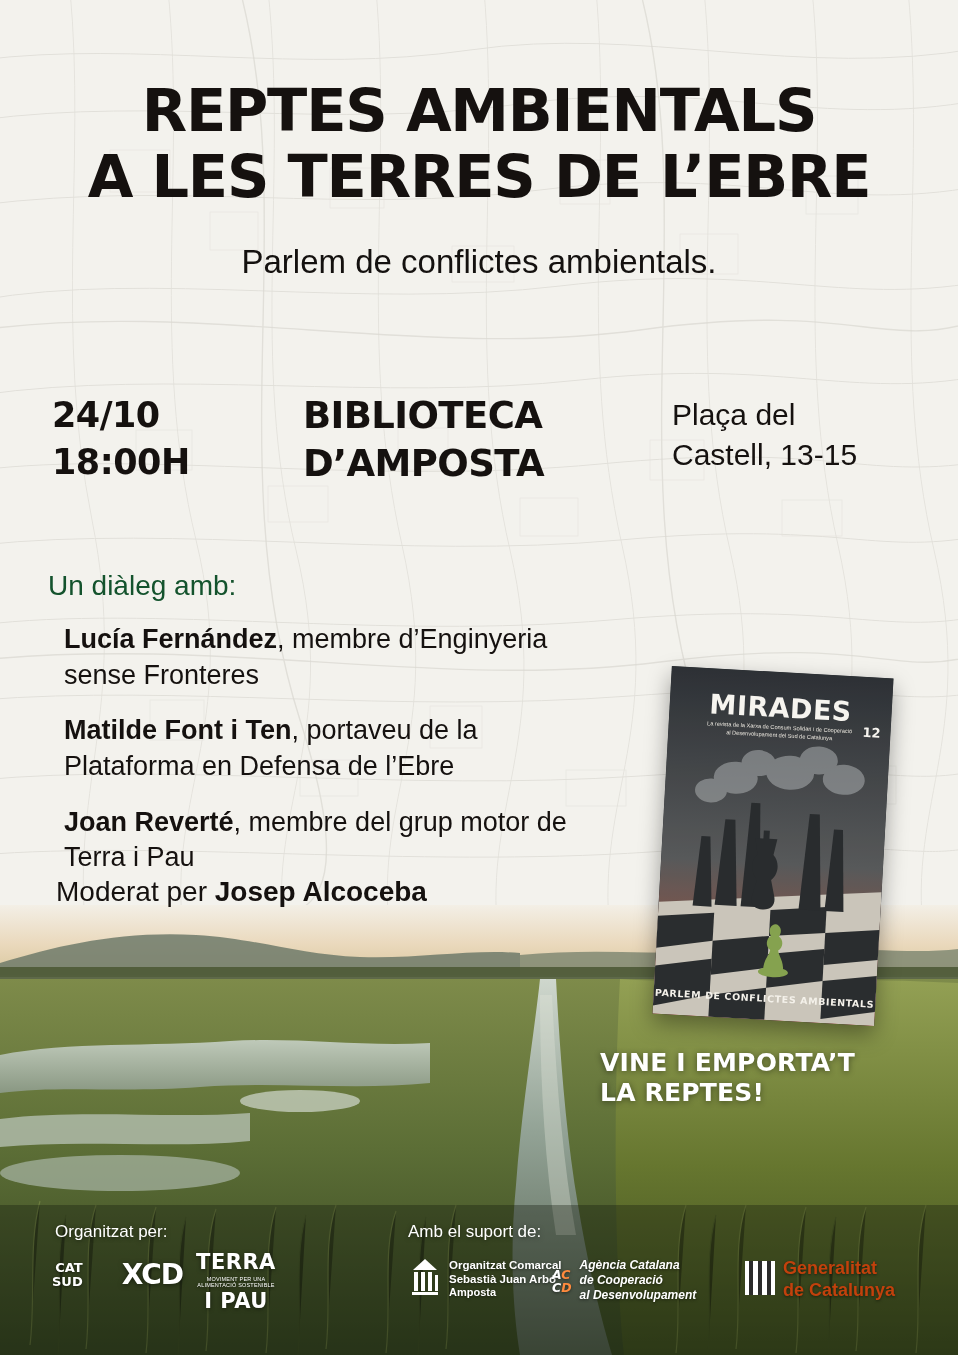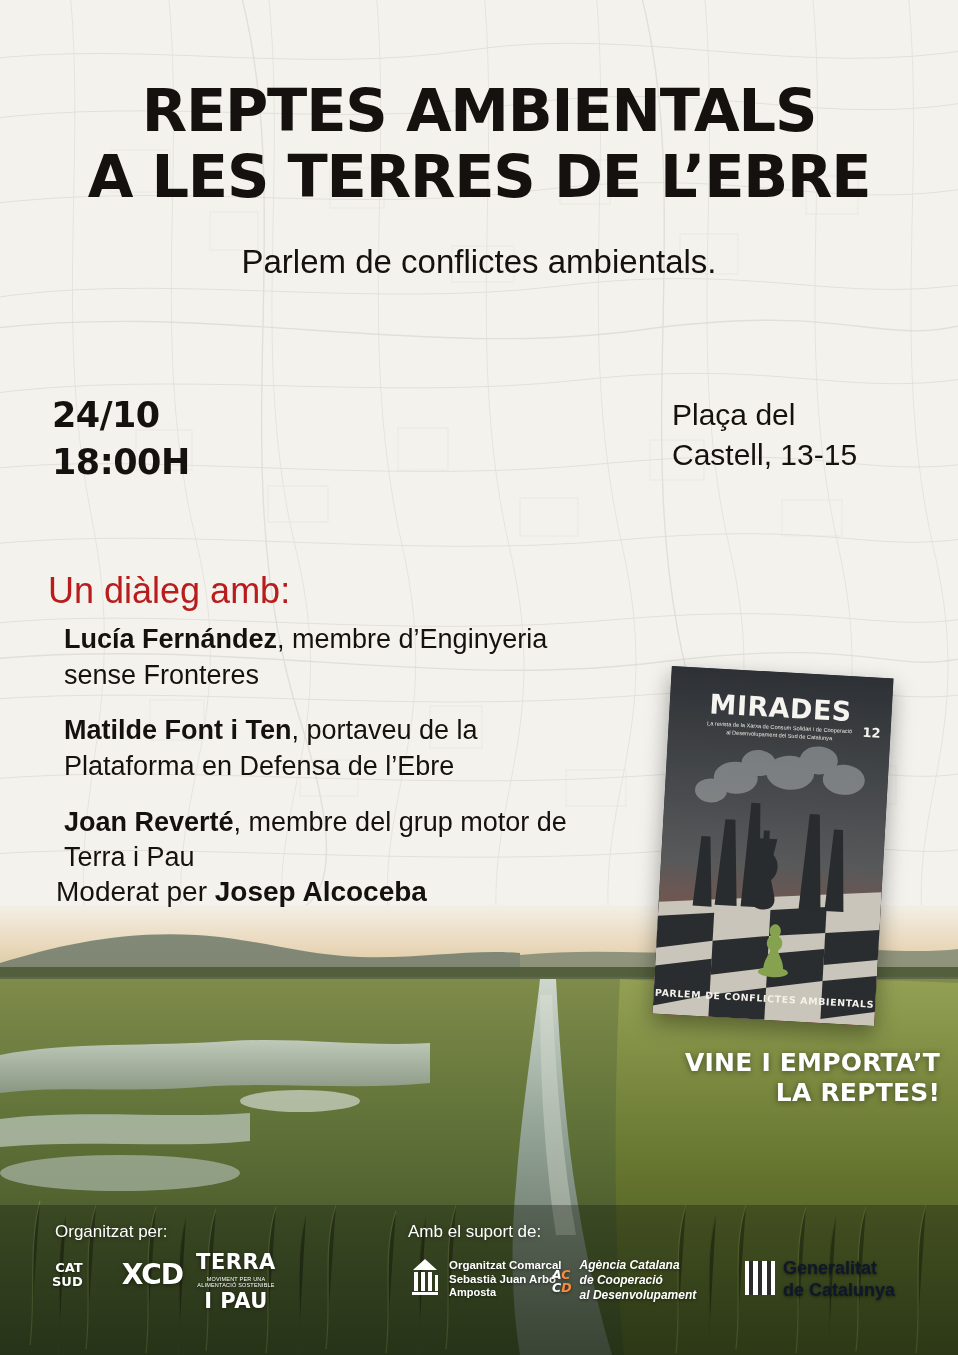--- a/index.html
+++ b/index.html
@@ -103,22 +103,22 @@
     font-size: 30px;
     line-height: 1.33;
     color: #15110f;
   }
 
   
   .dialog-intro {
     position: absolute;
     left: 48px;
     top: 570px;
-    font-size: 36px;
-    color: #b91c1c;
+    font-size: 28px;
+    color: #14532d;
   }
   .speakers {
     position: absolute;
     left: 64px;
     top: 622px;
     width: 520px;
   }
   .speaker {
     font-size: 27px;
     line-height: 1.32;
@@ -189,21 +189,21 @@
     letter-spacing: 0.6px;
     color: #f4f1ea;
   }
 
   
   .cta {
     position: absolute;
     left: 600px;
     top: 1048px;
     width: 340px;
-    text-align: right;
+    text-align: left;
     font-family: "DejaVu Sans", sans-serif;
     font-weight: bold;
     font-size: 25px;
     line-height: 1.2;
     color: #ffffff;
     letter-spacing: 0.2px;
     text-shadow: 0 1px 6px rgba(0,0,0,0.45);
   }
 
   
@@ -308,21 +308,21 @@
     margin-left: 8px;
     font-weight: bold;
     text-shadow: 0 1px 3px rgba(0,0,0,0.5);
   }
 
   .logo-gencat {
     position: absolute;
     left: 745px; top: 1258px;
     display: flex;
     align-items: center;
-    color: #0f172a;
+    color: #c2410c;
   }
   .gencat-txt {
     font-size: 18px;
     line-height: 1.2;
     margin-left: 8px;
     font-weight: bold;
     text-shadow: 0 1px 3px rgba(0,0,0,0.5);
   }
 </style>
 </head>
@@ -472,20 +472,24 @@
 
   <div class="subhead">
     <div>Parlem de conflictes ambientals.</div>
   </div>
 
   <div class="details">
     <div class="det-when">
       <div>24/10</div>
       <div>18:00H</div>
     </div>
+    <div class="det-place">
+      <div>BIBLIOTECA</div>
+      <div>D’AMPOSTA</div>
+    </div>
     <div class="det-address">
       <div>Plaça del</div>
       <div>Castell, 13-15</div>
     </div>
   </div>
 
   <div class="dialog-intro">Un diàleg amb:</div>
 
   <div class="speakers">
     <div class="speaker">

